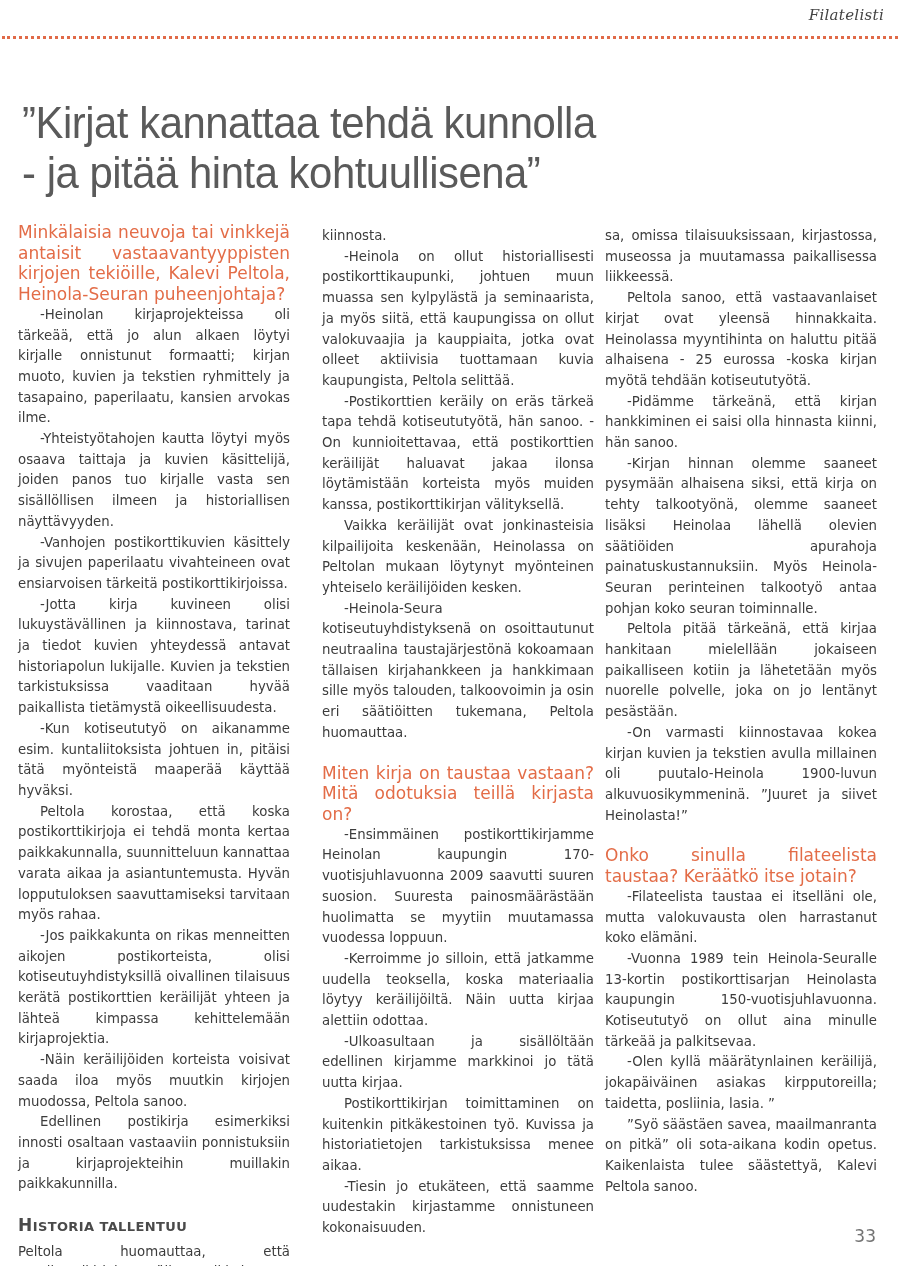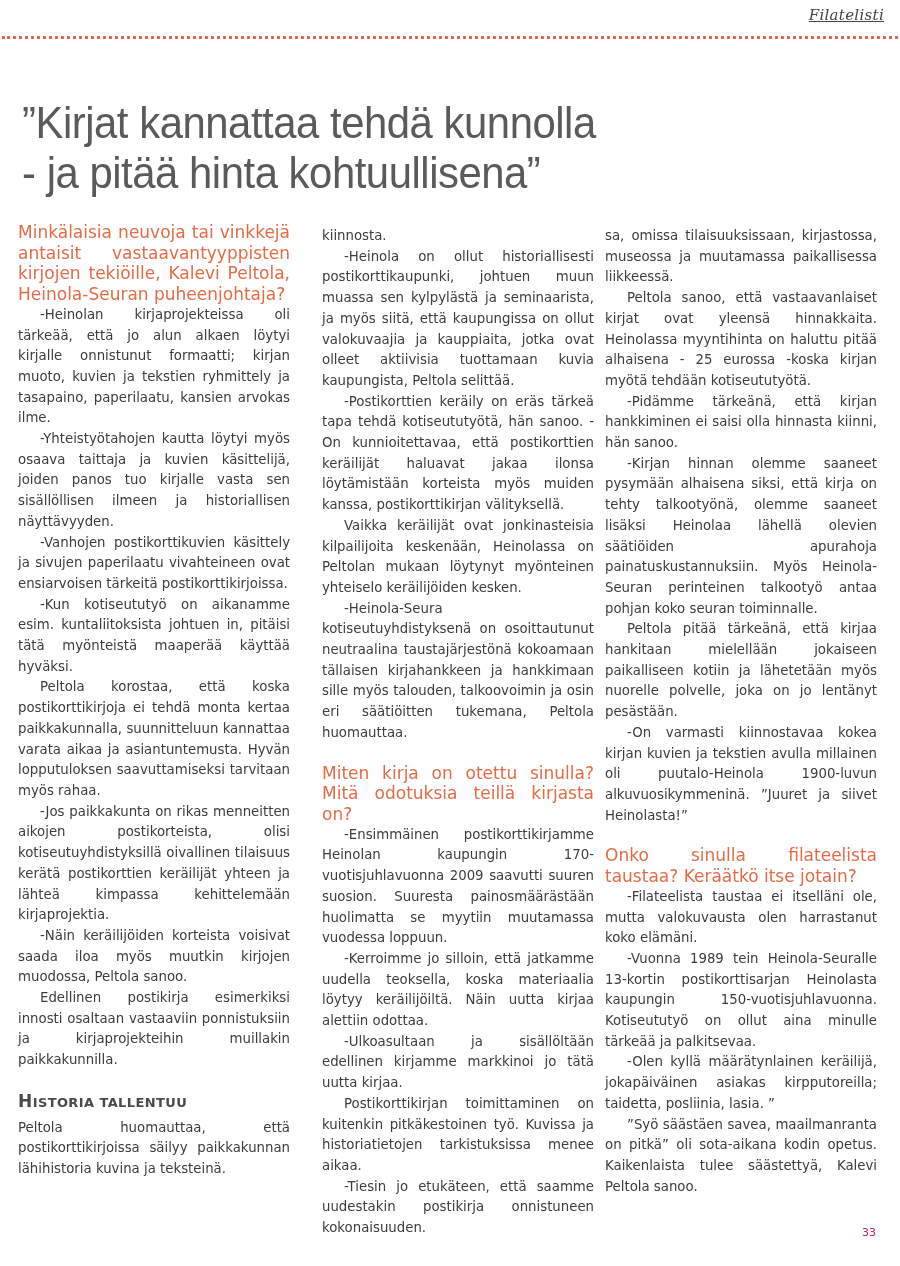--- a/index.html
+++ b/index.html
@@ -24,21 +24,20 @@
     }
     .magazine-name {
       position: absolute;
       right: 16px;
       top: 6px;
       font-family: "DejaVu Serif", serif;
       font-style: italic;
       font-size: 15px;
       color: #444;
       letter-spacing: 0.3px;
-      text-decoration: underline;
     }
     .dotted-rule {
       position: absolute;
       left: 2px;
       top: 36px;
       width: 896px;
       height: 0;
       border-top: 3px dotted #e06a48;
     }
     .headline {
@@ -95,64 +94,65 @@
       text-transform: uppercase;
       font-variant: small-caps;
     }
     .section-heading .big {
       font-size: 17px;
     }
     .page-number {
       position: absolute;
       right: 24px;
       top: 1226px;
-      font-size: 11px;
-      color: #be185d;
+      font-size: 17px;
+      color: #737373;
     }
   </style>
 </head>
 <body>
 
 <header class="page-header">
   <div class="magazine-name">Filatelisti</div>
   <div class="dotted-rule"></div>
 </header>
 
 <h1 class="headline">
   <span>”Kirjat kannattaa tehdä kunnolla</span>
   <span>- ja pitää hinta kohtuullisena”</span>
 </h1>
 
 <div class="column col-1">
   <p class="question no-indent">Minkälaisia neuvoja tai vinkkejä antaisit vastaavantyyppisten kirjojen tekiöille, Kalevi Peltola, Heinola-Seuran puheenjohtaja?</p>
   <p>-Heinolan kirjaprojekteissa oli tärkeää, että jo alun alkaen löytyi kirjalle onnistunut formaatti; kirjan muoto, kuvien ja tekstien ryhmittely ja tasapaino, paperilaatu, kansien arvokas ilme.</p>
   <p>-Yhteistyötahojen kautta löytyi myös osaava taittaja ja kuvien käsittelijä, joiden panos tuo kirjalle vasta sen sisällöllisen ilmeen ja historiallisen näyttävyyden.</p>
   <p>-Vanhojen postikorttikuvien käsittely ja sivujen paperilaatu vivahteineen ovat ensiarvoisen tärkeitä postikorttikirjoissa.</p>
+  <p>-Jotta kirja kuvineen olisi lukuystävällinen ja kiinnostava, tarinat ja tiedot kuvien yhteydessä antavat historiapolun lukijalle. Kuvien ja tekstien tarkistuksissa vaaditaan hyvää paikallista tietämystä oikeellisuudesta.</p>
   <p>-Kun kotiseututyö on aikanamme esim. kuntaliitoksista johtuen in, pitäisi tätä myönteistä maaperää käyttää hyväksi.</p>
   <p>Peltola korostaa, että koska postikorttikirjoja ei tehdä monta kertaa paikkakunnalla, suunnitteluun kannattaa varata aikaa ja asiantuntemusta. Hyvän lopputuloksen saavuttamiseksi tarvitaan myös rahaa.</p>
   <p>-Jos paikkakunta on rikas menneitten aikojen postikorteista, olisi kotiseutuyhdistyksillä oivallinen tilaisuus kerätä postikorttien keräilijät yhteen ja lähteä kimpassa kehittelemään kirjaprojektia.</p>
   <p>-Näin keräilijöiden korteista voisivat saada iloa myös muutkin kirjojen muodossa, Peltola sanoo.</p>
   <p>Edellinen postikirja esimerkiksi innosti osaltaan vastaaviin ponnistuksiin ja kirjaprojekteihin muillakin paikkakunnilla.</p>
   <div class="section-heading"><span class="big">H</span><span>istoria tallentuu</span></div>
   <p class="no-indent">Peltola huomauttaa, että postikorttikirjoissa säilyy paikkakunnan lähihistoria kuvina ja teksteinä.</p>
 
 </div>
 
 <div class="column col-2">
   <p class="no-indent">kiinnosta.</p>
   <p>-Heinola on ollut historiallisesti postikorttikaupunki, johtuen muun muassa sen kylpylästä ja seminaarista, ja myös siitä, että kaupungissa on ollut valokuvaajia ja kauppiaita, jotka ovat olleet aktiivisia tuottamaan kuvia kaupungista, Peltola selittää.</p>
   <p>-Postikorttien keräily on eräs tärkeä tapa tehdä kotiseututyötä, hän sanoo.  -On kunnioitettavaa, että postikorttien keräilijät haluavat jakaa ilonsa löytämistään korteista myös muiden kanssa, postikorttikirjan välityksellä.</p>
   <p>Vaikka keräilijät ovat jonkinasteisia kilpailijoita keskenään, Heinolassa on Peltolan mukaan löytynyt myönteinen yhteiselo keräilijöiden kesken.</p>
   <p>-Heinola-Seura kotiseutuyhdistyksenä on osoittautunut neutraalina taustajärjestönä kokoamaan tällaisen kirjahankkeen ja hankkimaan sille myös talouden, talkoovoimin ja osin eri säätiöitten tukemana, Peltola huomauttaa.</p>
-  <p class="question no-indent q-gap">Miten kirja on otettu sinulla? Mitä odotuksia teillä kirjasta on?</p>
+  <p class="question no-indent q-gap">Miten kirja on taustaa vastaan? Mitä odotuksia teillä kirjasta on?</p>
   <p>-Ensimmäinen postikorttikirjamme Heinolan kaupungin 170-vuotisjuhlavuonna 2009 saavutti suuren suosion. Suuresta painosmäärästään huolimatta se myytiin muutamassa vuodessa loppuun.</p>
   <p>-Kerroimme jo silloin, että jatkamme uudella teoksella, koska materiaalia löytyy keräilijöiltä. Näin uutta kirjaa alettiin odottaa.</p>
   <p>-Ulkoasultaan ja sisällöltään edellinen kirjamme markkinoi jo tätä uutta kirjaa.</p>
   <p>Postikorttikirjan toimittaminen on kuitenkin pitkäkestoinen työ.  Kuvissa ja historiatietojen tarkistuksissa menee aikaa.</p>
-  <p>-Tiesin jo etukäteen, että saamme uudestakin postikirja onnistuneen kokonaisuuden.</p>
+  <p>-Tiesin jo etukäteen, että saamme uudestakin kirjastamme onnistuneen kokonaisuuden.</p>
 
 </div>
 
 <div class="column col-3">
   <p class="no-indent">sa, omissa tilaisuuksissaan, kirjastossa, museossa ja muutamassa paikallisessa liikkeessä.</p>
   <p>Peltola sanoo, että vastaavanlaiset kirjat ovat yleensä hinnakkaita. Heinolassa myyntihinta on haluttu pitää alhaisena - 25 eurossa -koska kirjan myötä tehdään kotiseututyötä.</p>
   <p>-Pidämme tärkeänä, että kirjan hankkiminen ei saisi olla hinnasta kiinni, hän sanoo.</p>
   <p>-Kirjan hinnan olemme saaneet pysymään alhaisena siksi, että kirja on tehty talkootyönä, olemme saaneet lisäksi Heinolaa lähellä olevien säätiöiden apurahoja painatuskustannuksiin. Myös Heinola-Seuran perinteinen talkootyö antaa pohjan koko seuran toiminnalle.</p>
   <p>Peltola pitää tärkeänä, että kirjaa hankitaan mielellään jokaiseen paikalliseen kotiin ja lähetetään myös nuorelle polvelle, joka on jo lentänyt pesästään.</p>
   <p>-On varmasti kiinnostavaa kokea kirjan kuvien ja tekstien avulla millainen oli puutalo-Heinola 1900-luvun alkuvuosikymmeninä. ”Juuret ja siivet Heinolasta!”</p>

